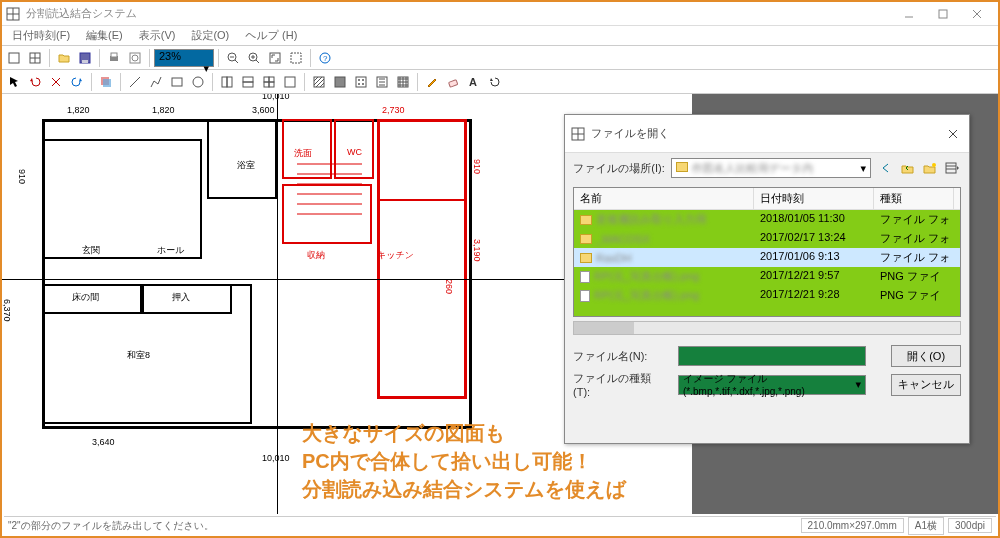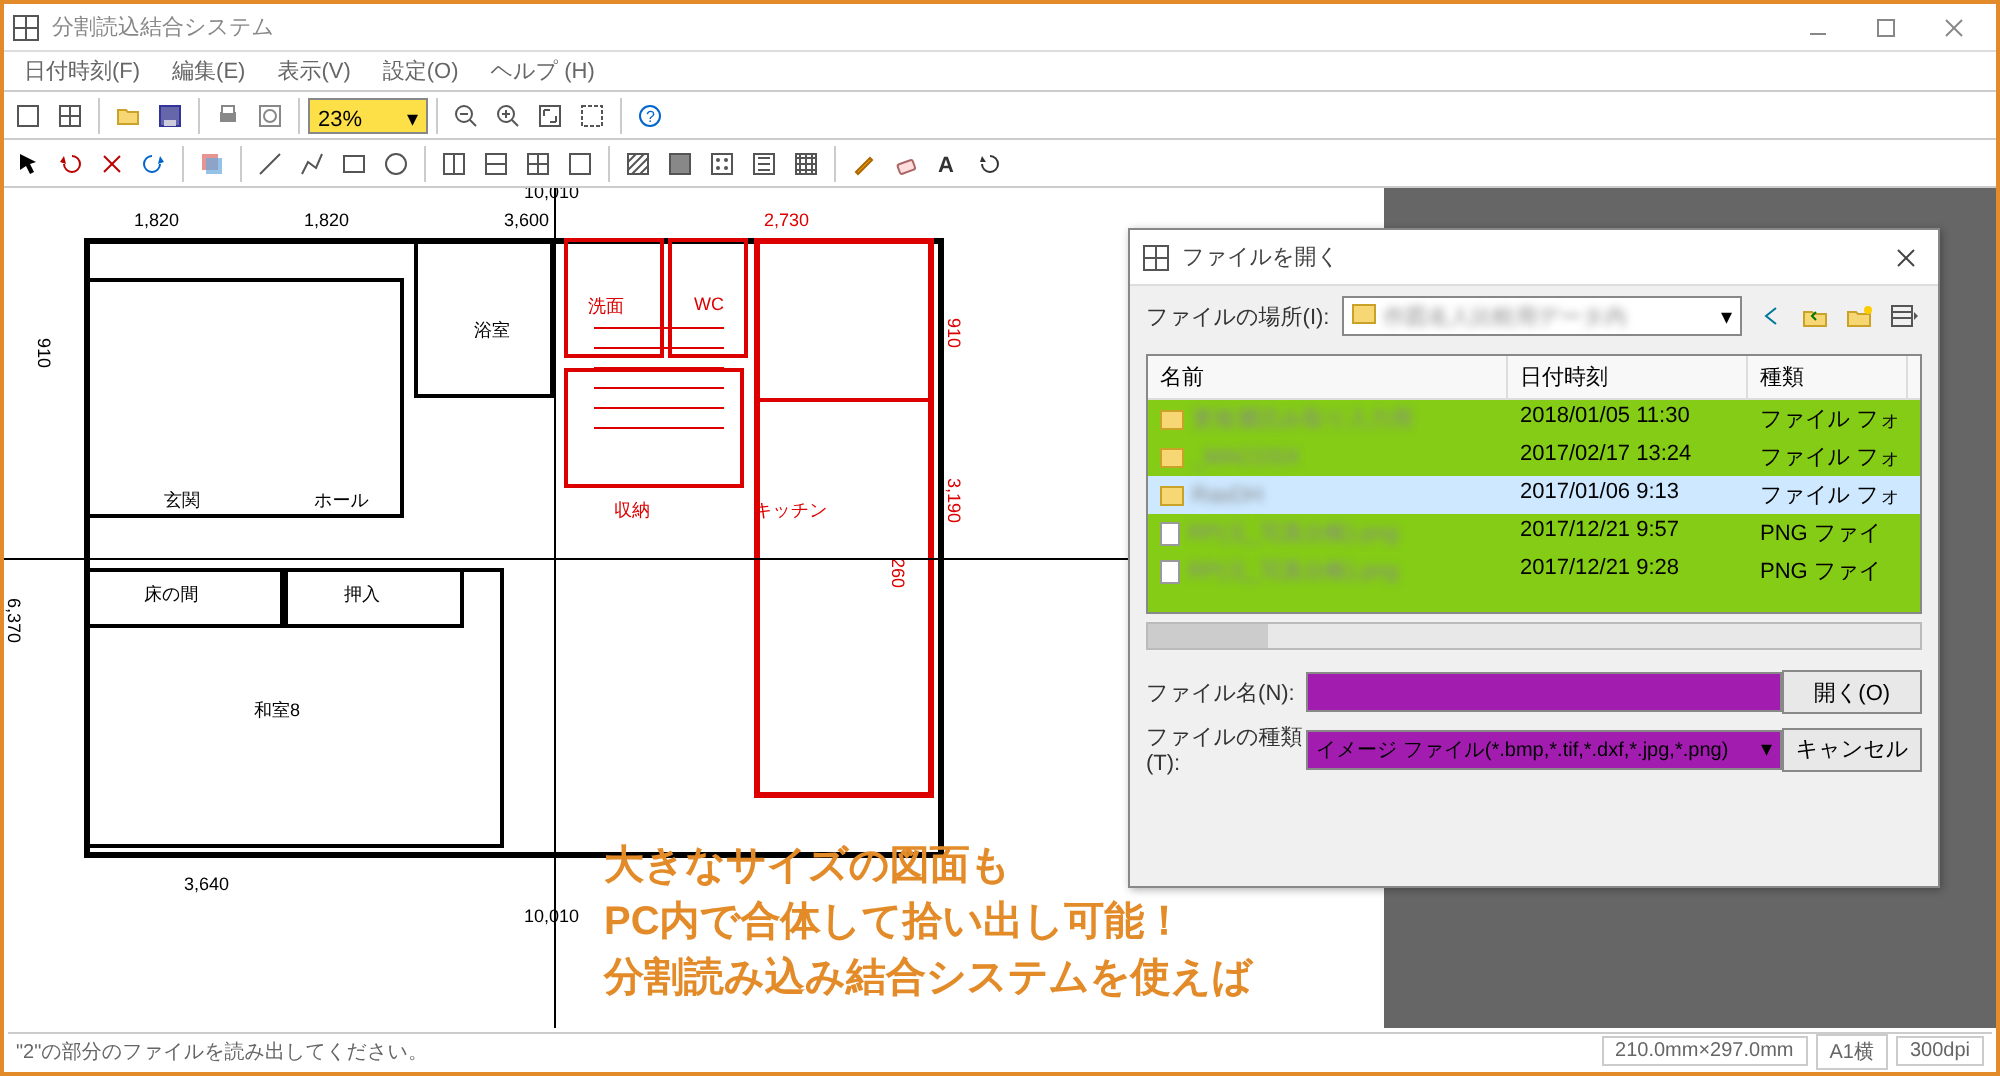--- a/index.html
+++ b/index.html
@@ -13,39 +13,39 @@
 .win-btns { display: flex; }
 .win-btn { width: 34px; height: 22px; display:flex; align-items:center; justify-content:center; cursor:pointer; }
 .win-btn svg { display:block; }
 
 .menubar { height: 20px; display: flex; align-items: center; padding: 0 4px; gap: 4px; border-bottom: 1px solid #ccc; }
 .menubar .mi { font-size: 11px; color: #666; padding: 2px 6px; cursor: pointer; }
 
 .toolbar { height: 24px; background: #fff; border-bottom: 1px solid #ccc; display: flex; align-items: center; padding: 0 2px; gap: 1px; }
 .tb-btn { width: 20px; height: 20px; display:flex; align-items:center; justify-content:center; cursor:pointer; border:1px solid transparent; }
 .tb-sep { width:1px; height:18px; background:#ccc; margin:0 3px; }
-.zoom-box { width: 60px; height: 18px; font-size: 11px; border:1px solid #888; background:#fde047; display:flex; align-items:flex-end; padding:0 4px; }
+.zoom-box { width: 60px; height: 18px; font-size: 11px; border:1px solid #888; background:#0369a1; display:flex; align-items:flex-start; padding:0 4px;flex-direction:column; }
 .zoom-box .arr { margin-left:auto; }
 
 .toolbar2 { height: 24px; background: #fff; border-bottom: 1px solid #ccc; display: flex; align-items: center; padding: 0 2px; gap: 1px; }
 
 .canvas { position: relative; height: 420px; background: #fff; overflow:hidden; }
 .sheet { position:absolute; left:-20px; top:-5px; width:710px; height:430px; background:#fff; }
 .dim-text { position:absolute; font-size:9px; color:#000; }
 .room-text { position:absolute; font-size:9px; color:#000; }
 .red-text { color:#d00; }
 .cross-hair-v { position:absolute; left:295px; top:0; bottom:0; width:1px; background:#000; }
 .cross-hair-h { position:absolute; top:190px; left:0; right:0; height:1px; background:#000; }
 
 .promo { position:absolute; left:300px; top:325px; font-size:20px; font-weight:bold; color:#e38b29; line-height:1.4; pointer-events:none; }
 
 .dark-region { position:absolute; left:562px; top:0; right:0; height:100%; background:#666; }
 
 .dialog { position:absolute; left:562px; top:20px; width:406px; height:330px; background:#f0f0f0; border:1px solid #888; box-shadow:1px 1px 4px rgba(0,0,0,.3); }
-.dlg-title { height:28px; display:flex; align-items:center; padding:0 6px; background:#fff; border-bottom:1px solid #ddd; }
+.dlg-title { height:38px; display:flex; align-items:center; padding:0 6px; background:#fff; border-bottom:1px solid #ddd; }
 .dlg-title .ico { width:14px; height:14px; margin-right:6px; }
 .dlg-title .t { font-size:11px; color:#444; flex:1; }
 .dlg-close { width:20px; height:20px; display:flex; align-items:center; justify-content:center; cursor:pointer; }
 
 .dlg-loc { height:30px; display:flex; align-items:center; padding:0 8px; gap:6px; background:#f0f0f0; }
 .dlg-loc-lbl { font-size:11px; color:#333; }
 .dlg-loc-field { flex:1; height:20px; background:#fff; border:1px solid #888; font-size:11px; display:flex; align-items:center; padding:0 4px; }
 .dlg-loc-field .fico { margin-right:4px; }
 .dlg-loc-field .arr { margin-left:auto; }
 .dlg-nav { display:flex; gap:4px; }
@@ -60,23 +60,23 @@
 .col-name { width:180px; display:flex; align-items:center; gap:4px; }
 .col-date { width:120px; }
 .col-type { width:80px; }
 .folder-ico { width:12px; height:10px; background:#f7d774; border:1px solid #c9a227; display:inline-block; }
 .file-ico { width:10px; height:12px; background:#fff; border:1px solid #999; display:inline-block; }
 
 .dlg-scroll { margin:2px 8px; height:14px; background:#e8e8e8; border:1px solid #bbb; position:relative; }
 .dlg-scroll .thumb { position:absolute; left:0; top:0; bottom:0; width:60px; background:#ccc; }
 
 .dlg-fields { padding:4px 8px; }
-.dlg-row { display:flex; align-items:center; gap:0; margin:4px 0; }
+.dlg-row { display:flex; align-items:center; gap:25px; margin:4px 0; }
 .dlg-row-lbl { width:80px; font-size:11px; color:#333; }
-.dlg-row-inp { flex:1; height:20px; background:#a21caf; border:1px solid #888; font-size:11px; padding:0 4px; display:flex; align-items:center; }
+.dlg-row-inp { flex:1; height:20px; background:#15803d; border:1px solid #888; font-size:11px; padding:0 4px; display:flex; align-items:center; }
 .dlg-row-inp .arr { margin-left:auto; }
 .dlg-btn { width:70px; height:22px; font-size:11px; background:#e8e8e8; border:1px solid #888; cursor:pointer; display:flex; align-items:center; justify-content:center; }
 
 .statusbar { position:absolute; left:2px; right:2px; bottom:2px; height:18px; background:#fff; border-top:1px solid #ccc; display:flex; align-items:center; font-size:10px; color:#666; padding:0 4px; }
 .statusbar .sb-left { flex:1; }
 .statusbar .sb-cell { border:1px solid #ccc; padding:1px 6px; margin-left:4px; }
 
 .blur { filter: blur(2px); color:#888; }
 </style>
 </head>

